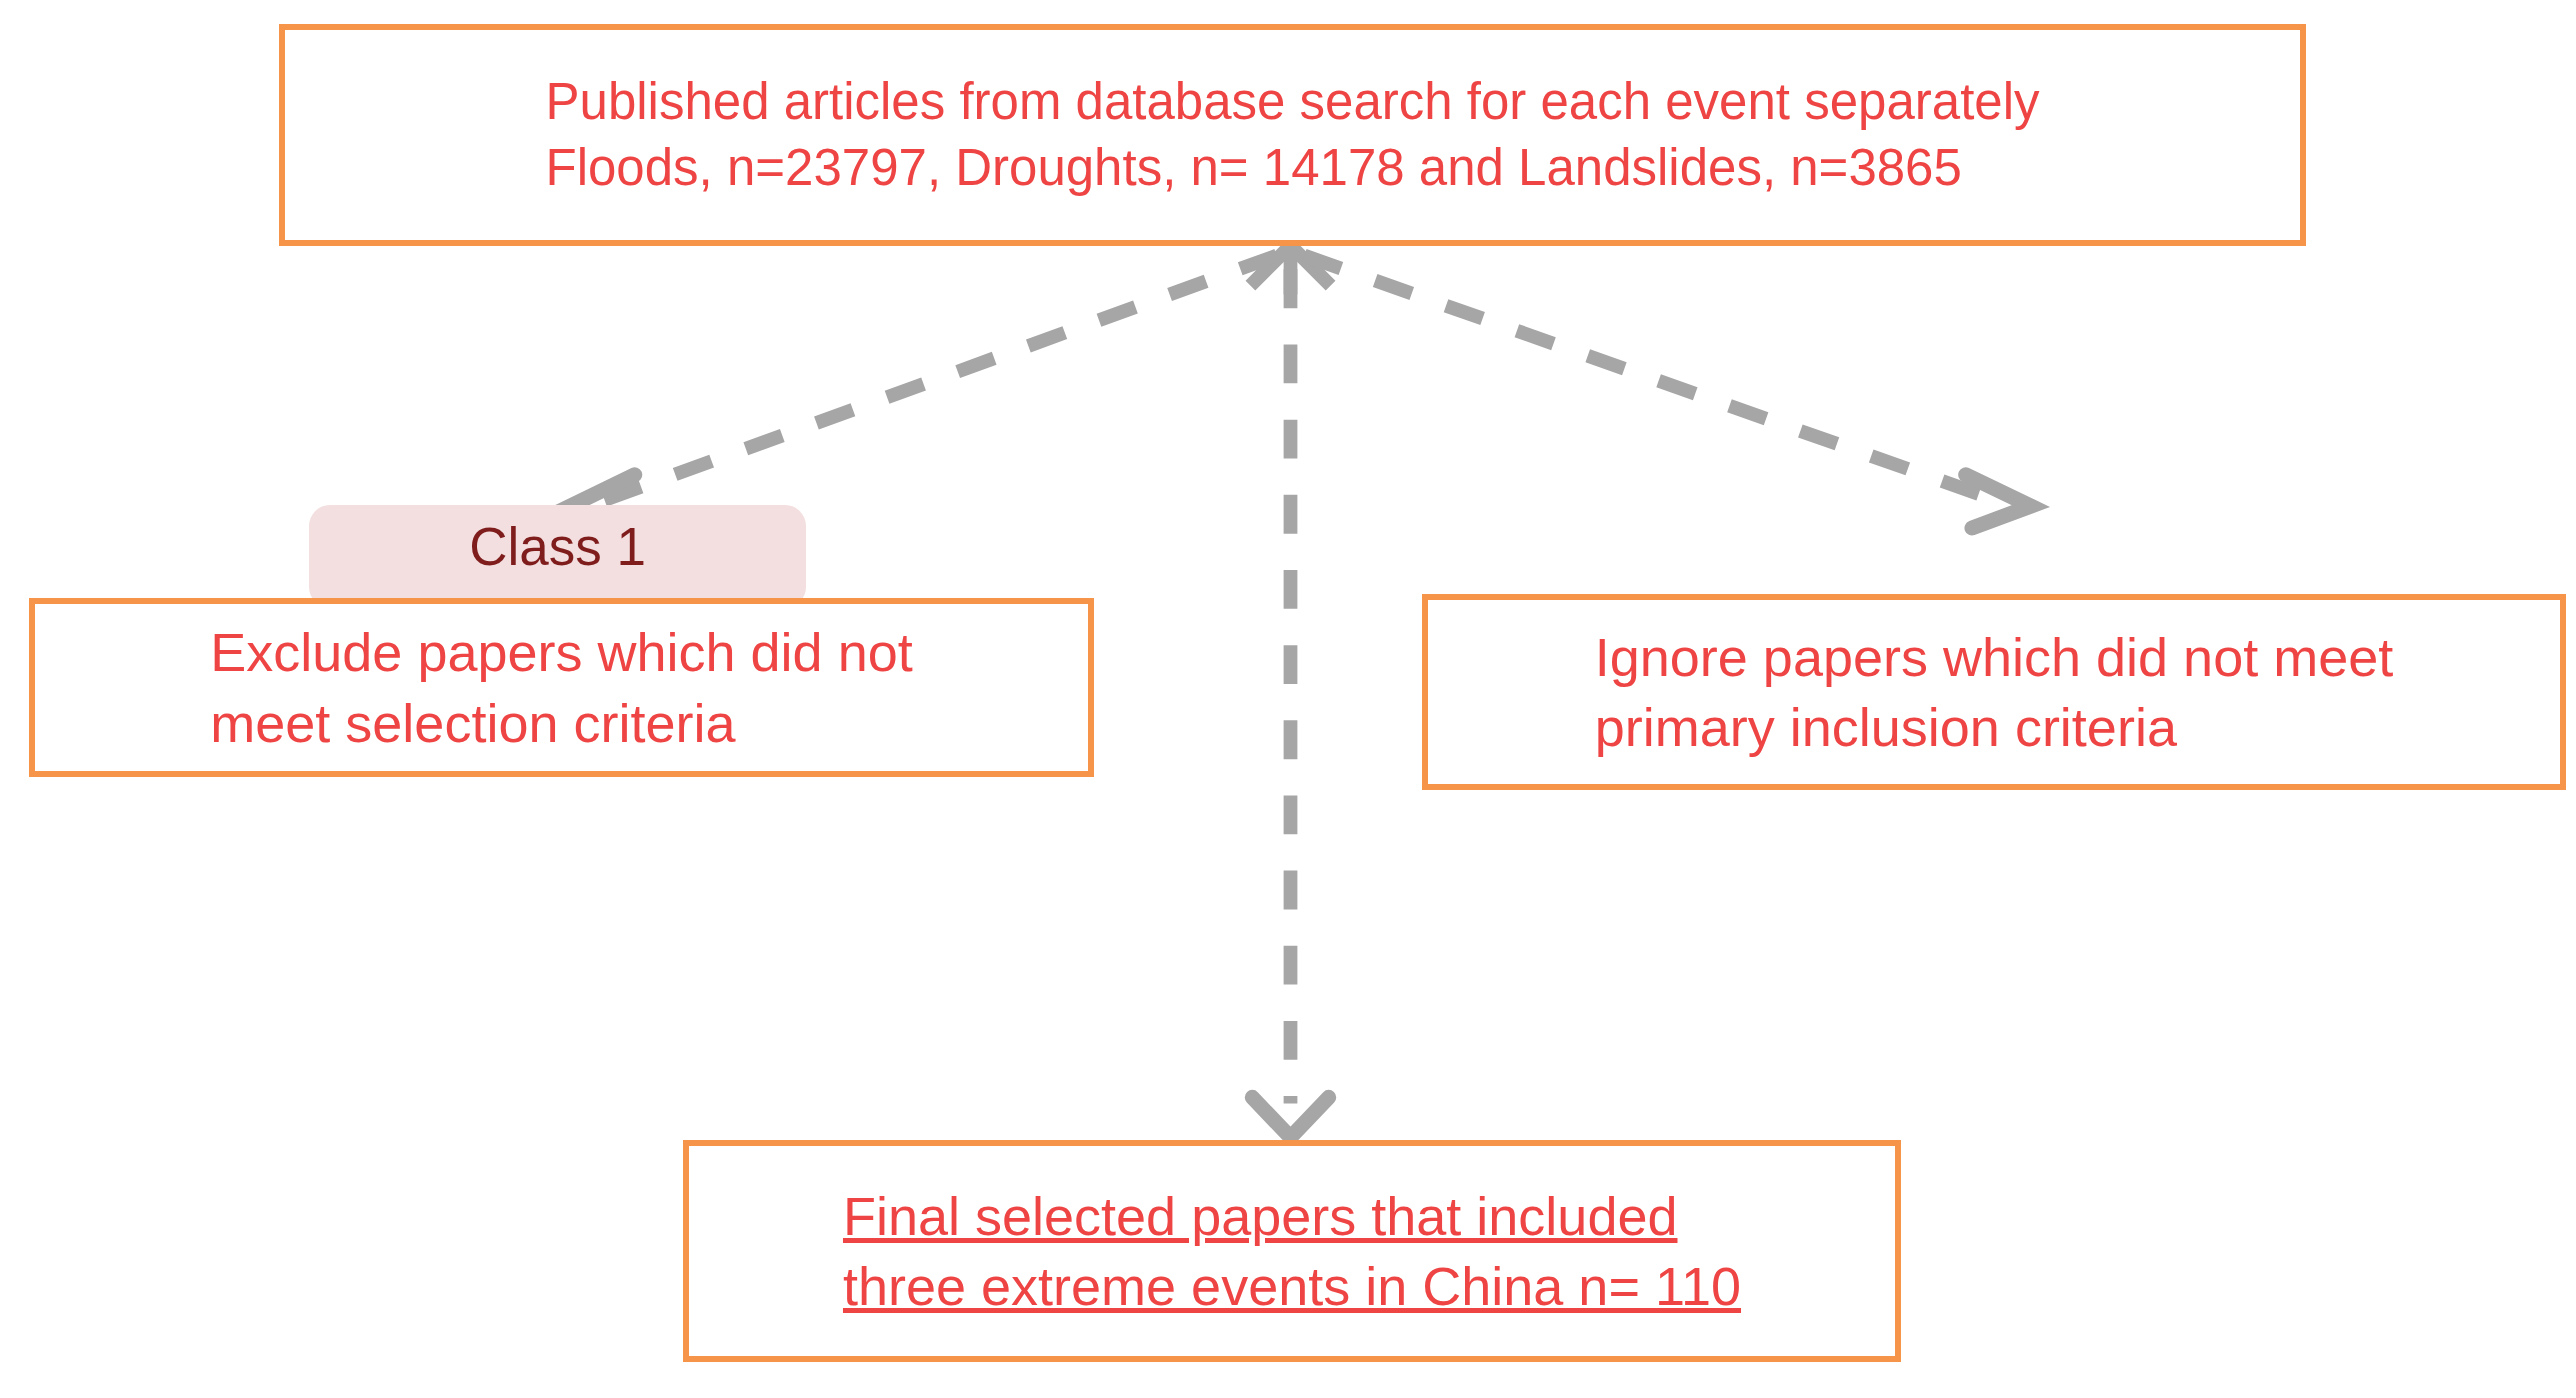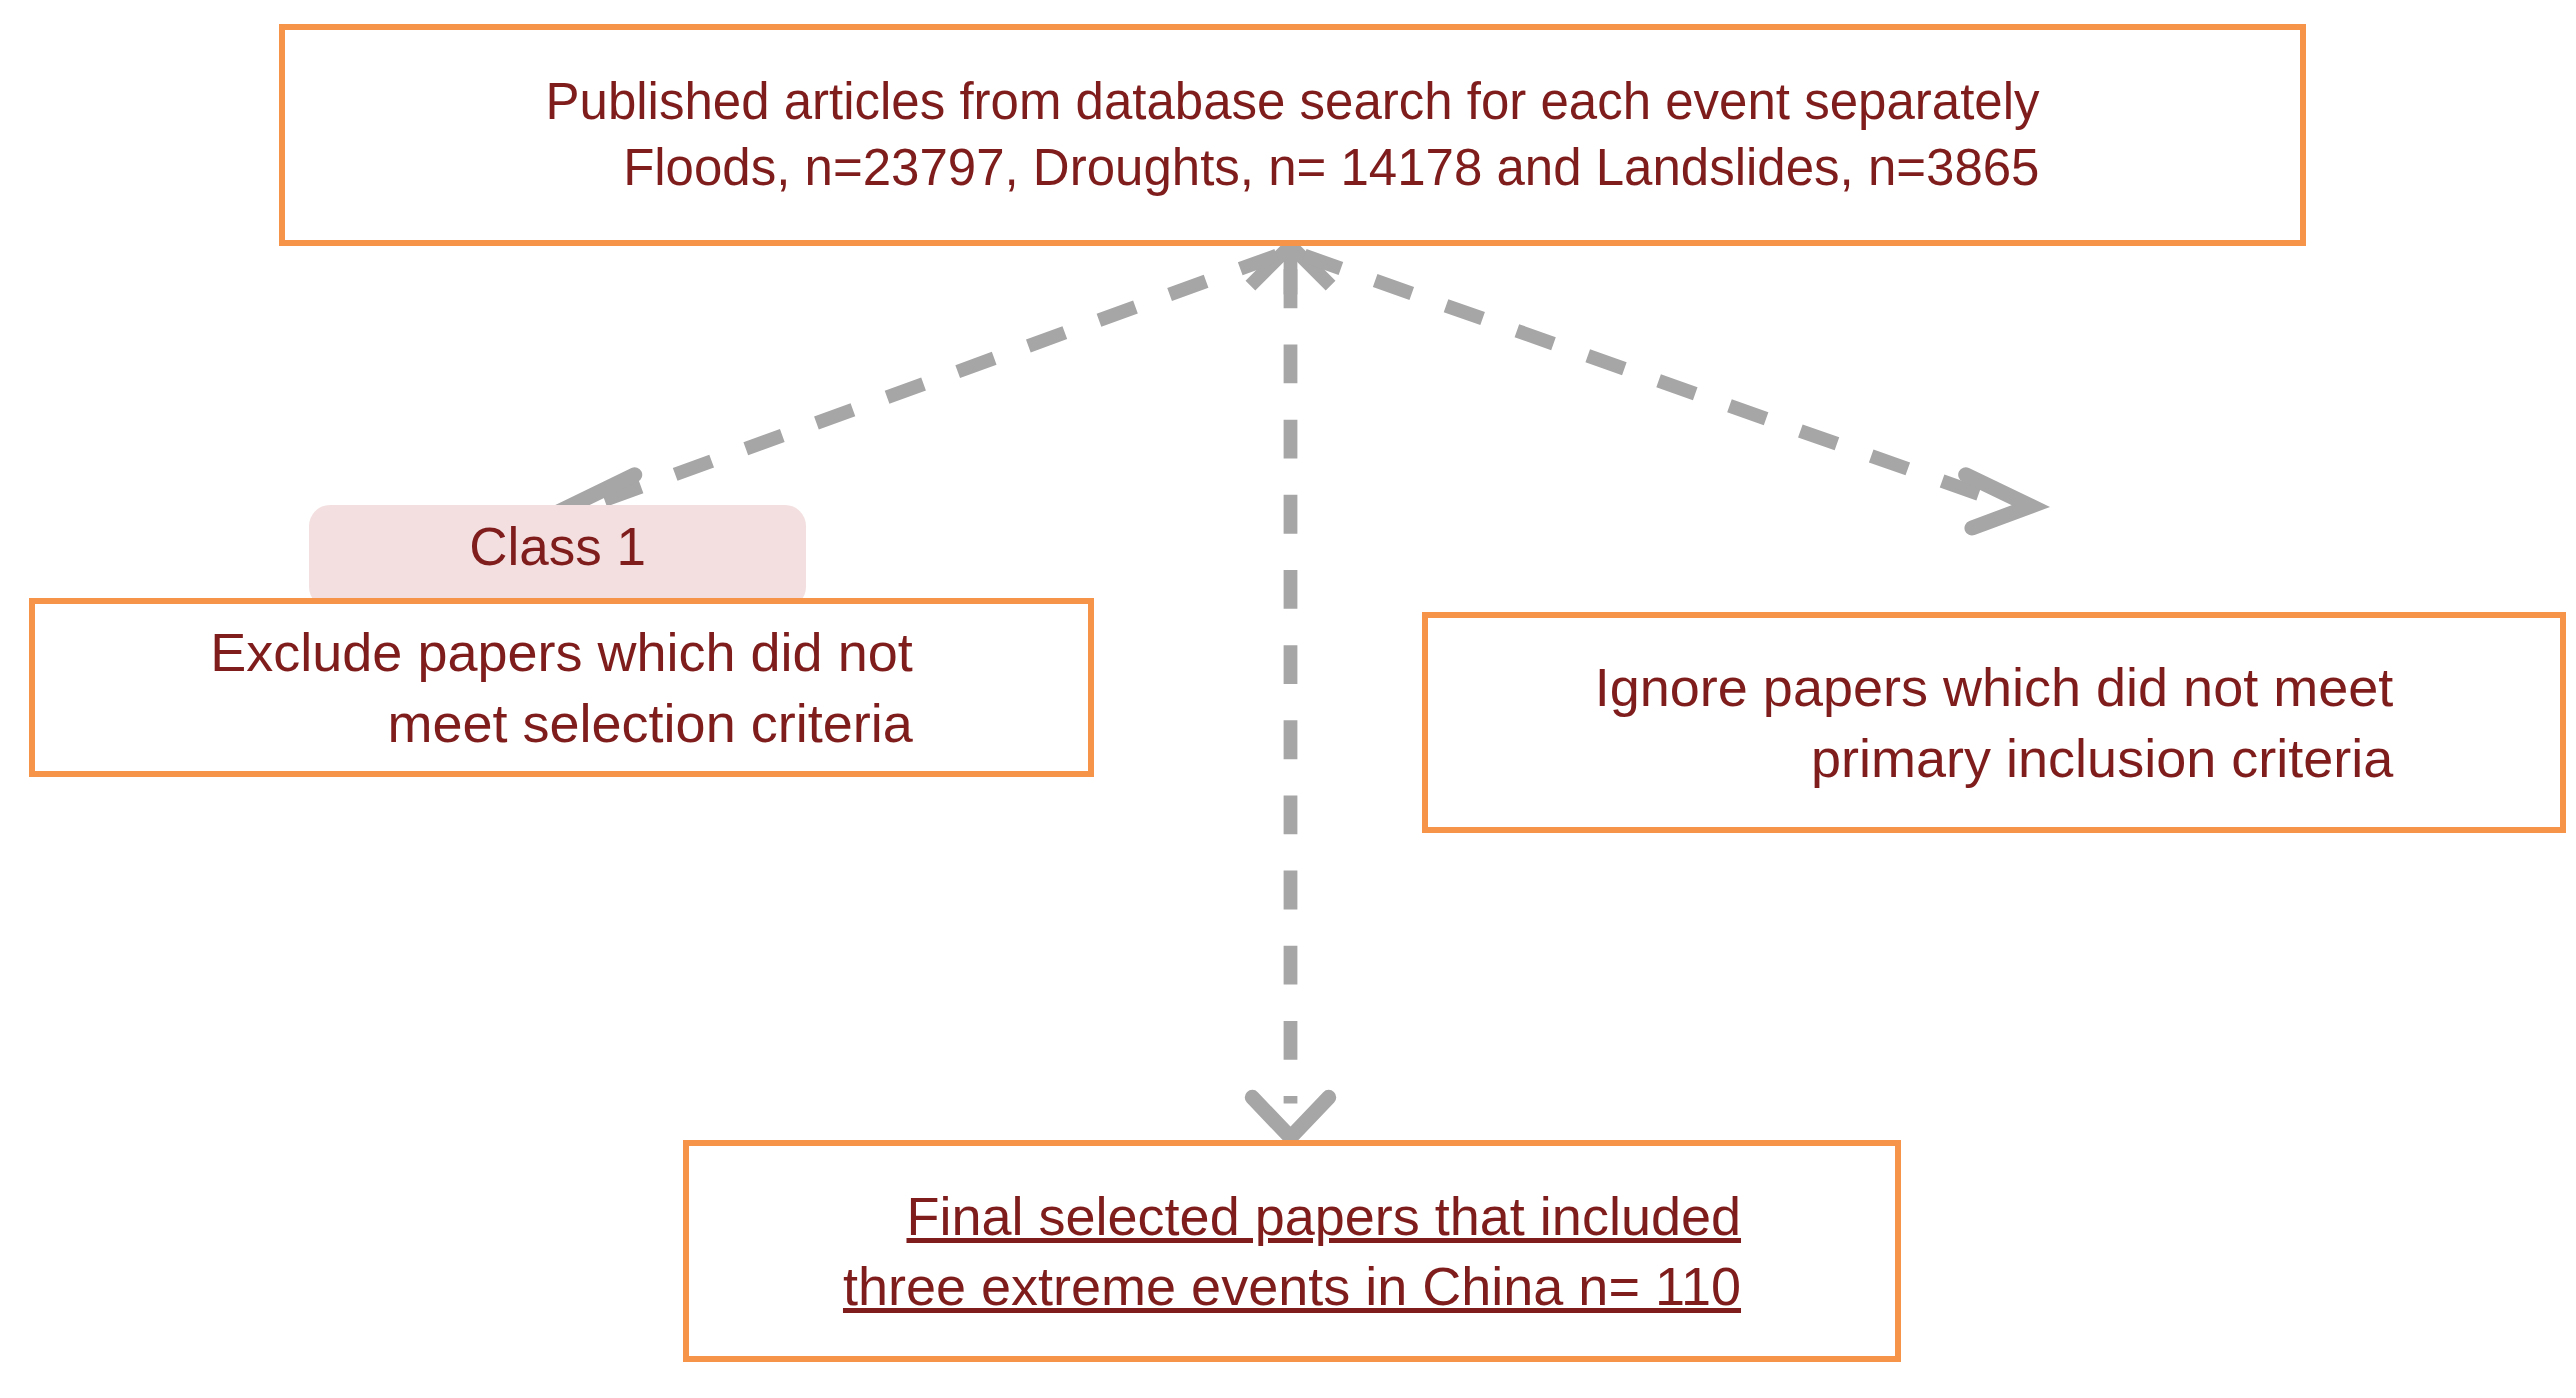--- a/index.html
+++ b/index.html
@@ -34,22 +34,22 @@
     position: absolute;
     background: #FFFFFF;
     border: 6.9px solid #F6954A;
     display: flex;
     align-items: center;
     justify-content: center;
     z-index: 3;
   }
 
   .flow-box-text {
-    text-align: right;
-    color: #7f1d1d;
+    text-align: left;
+    color: #ef4444;
     font-family: "Liberation Sans", sans-serif;
     font-weight: 400;
     line-height: 1.30;
     white-space: pre-line;
   }
 
   
   #box-source {
     left: 279px;
     top: 24px;
@@ -63,23 +63,23 @@
     left: 29px;
     top: 598px;
     width: 1065px;
     height: 179px;
   }
   #box-class1 .flow-box-text { font-size: 54px; }
 
   
   #box-class2 {
     left: 1422px;
-    top: 612px;
+    top: 594px;
     width: 1144px;
-    height: 221px;
+    height: 196px;
   }
   #box-class2 .flow-box-text { font-size: 54px; }
 
   
   #box-final {
     left: 683px;
     top: 1140px;
     width: 1218px;
     height: 222px;
   }

